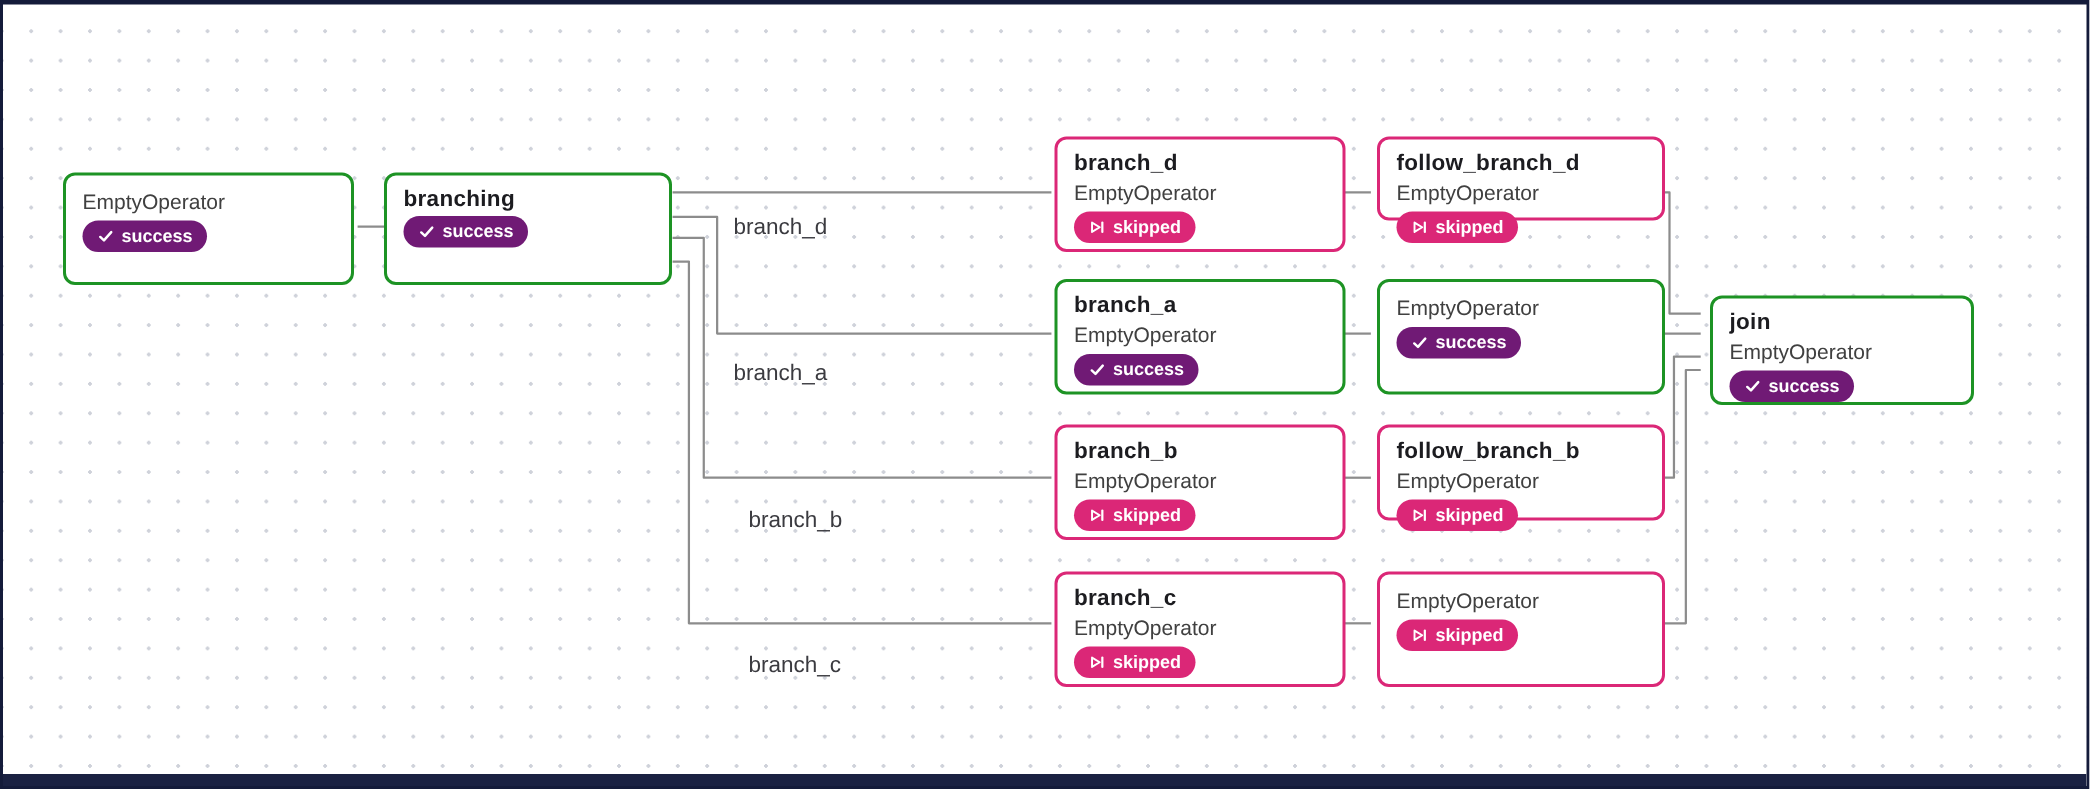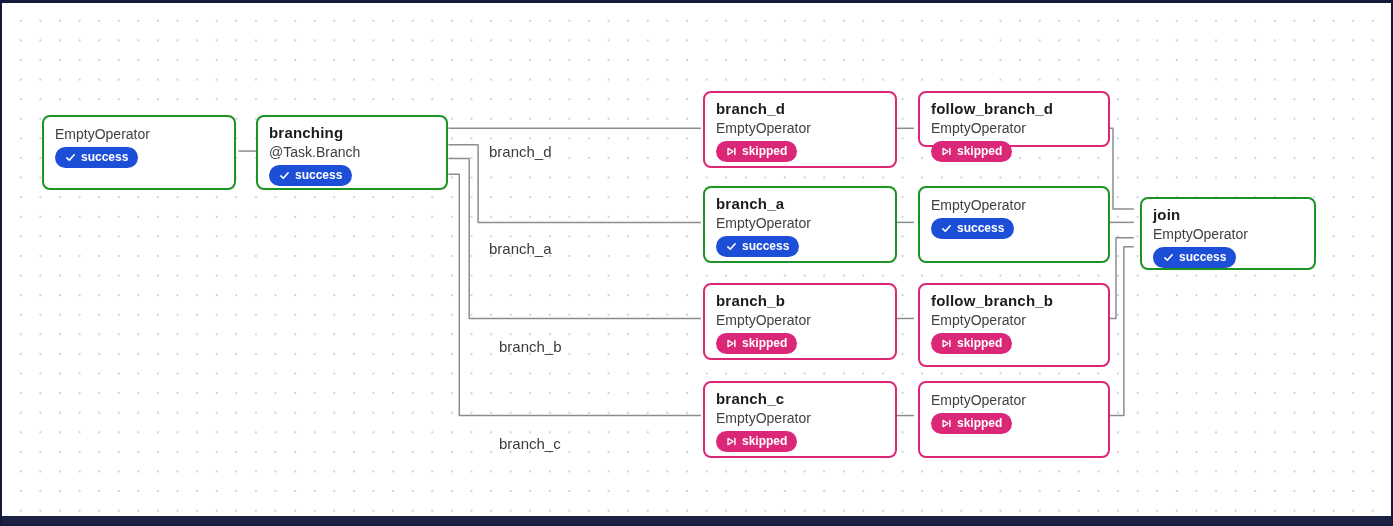--- a/index.html
+++ b/index.html
@@ -33,21 +33,21 @@
   }
   .node-op{
     font-size:14px;color:#404040;line-height:21px;white-space:nowrap;
   }
   .badge{
     display:inline-flex;align-items:center;gap:5px;
     height:21px;padding:0 10px;border-radius:11px;
     color:#ffffff;font-size:12px;font-weight:bold;
     margin-top:2px;line-height:21px;white-space:nowrap;
   }
-  .badge.success{background:#1d4ed8;}
+  .badge.success{background:#701a75;}
   .badge.skipped{background:#db2777;}
   .badge .bicon{display:inline-flex;align-items:center;}
   .edge-label{
     position:absolute;
     font-size:15px;color:#3b3b40;line-height:17px;white-space:nowrap;
   }
   #bottom-bar{
     position:absolute;left:0;right:0;bottom:0;height:8px;
     background:#1a2142;
   }
@@ -87,21 +87,20 @@
           <svg width="11" height="11" viewBox="0 0 12 12">
             <path d="M2 6.5 L4.7 9 L10 3" stroke="#fff" stroke-width="1.8" fill="none" stroke-linecap="round" stroke-linejoin="round"></path>
           </svg>
         </span>
         <span>success</span>
       </span>
   </div>
 
   <div class="node success" style="left:254px;top:112px;width:192px;height:75px;">
     <div class="node-title">branching</div>
-    <div class="node-op">@Task.Branch</div>
     <span class="badge success">
         <span class="bicon">
           <svg width="11" height="11" viewBox="0 0 12 12">
             <path d="M2 6.5 L4.7 9 L10 3" stroke="#fff" stroke-width="1.8" fill="none" stroke-linecap="round" stroke-linejoin="round"></path>
           </svg>
         </span>
         <span>success</span>
       </span>
   </div>
 
@@ -165,21 +164,21 @@
         <span class="bicon">
           <svg width="11" height="11" viewBox="0 0 12 12">
             <path d="M2.2 2.6 L7.8 6 L2.2 9.4 Z" fill="none" stroke="#fff" stroke-width="1.4" stroke-linejoin="round"></path>
             <line x1="9.7" y1="2.6" x2="9.7" y2="9.4" stroke="#fff" stroke-width="1.6" stroke-linecap="round"></line>
           </svg>
         </span>
         <span>skipped</span>
       </span>
   </div>
 
-  <div class="node skipped" style="left:916px;top:280px;width:192px;height:84px;">
+  <div class="node skipped" style="left:916px;top:280px;width:192px;height:64px;">
     <div class="node-title">follow_branch_b</div>
     <div class="node-op">EmptyOperator</div>
     <span class="badge skipped">
         <span class="bicon">
           <svg width="11" height="11" viewBox="0 0 12 12">
             <path d="M2.2 2.6 L7.8 6 L2.2 9.4 Z" fill="none" stroke="#fff" stroke-width="1.4" stroke-linejoin="round"></path>
             <line x1="9.7" y1="2.6" x2="9.7" y2="9.4" stroke="#fff" stroke-width="1.6" stroke-linecap="round"></line>
           </svg>
         </span>
         <span>skipped</span>

